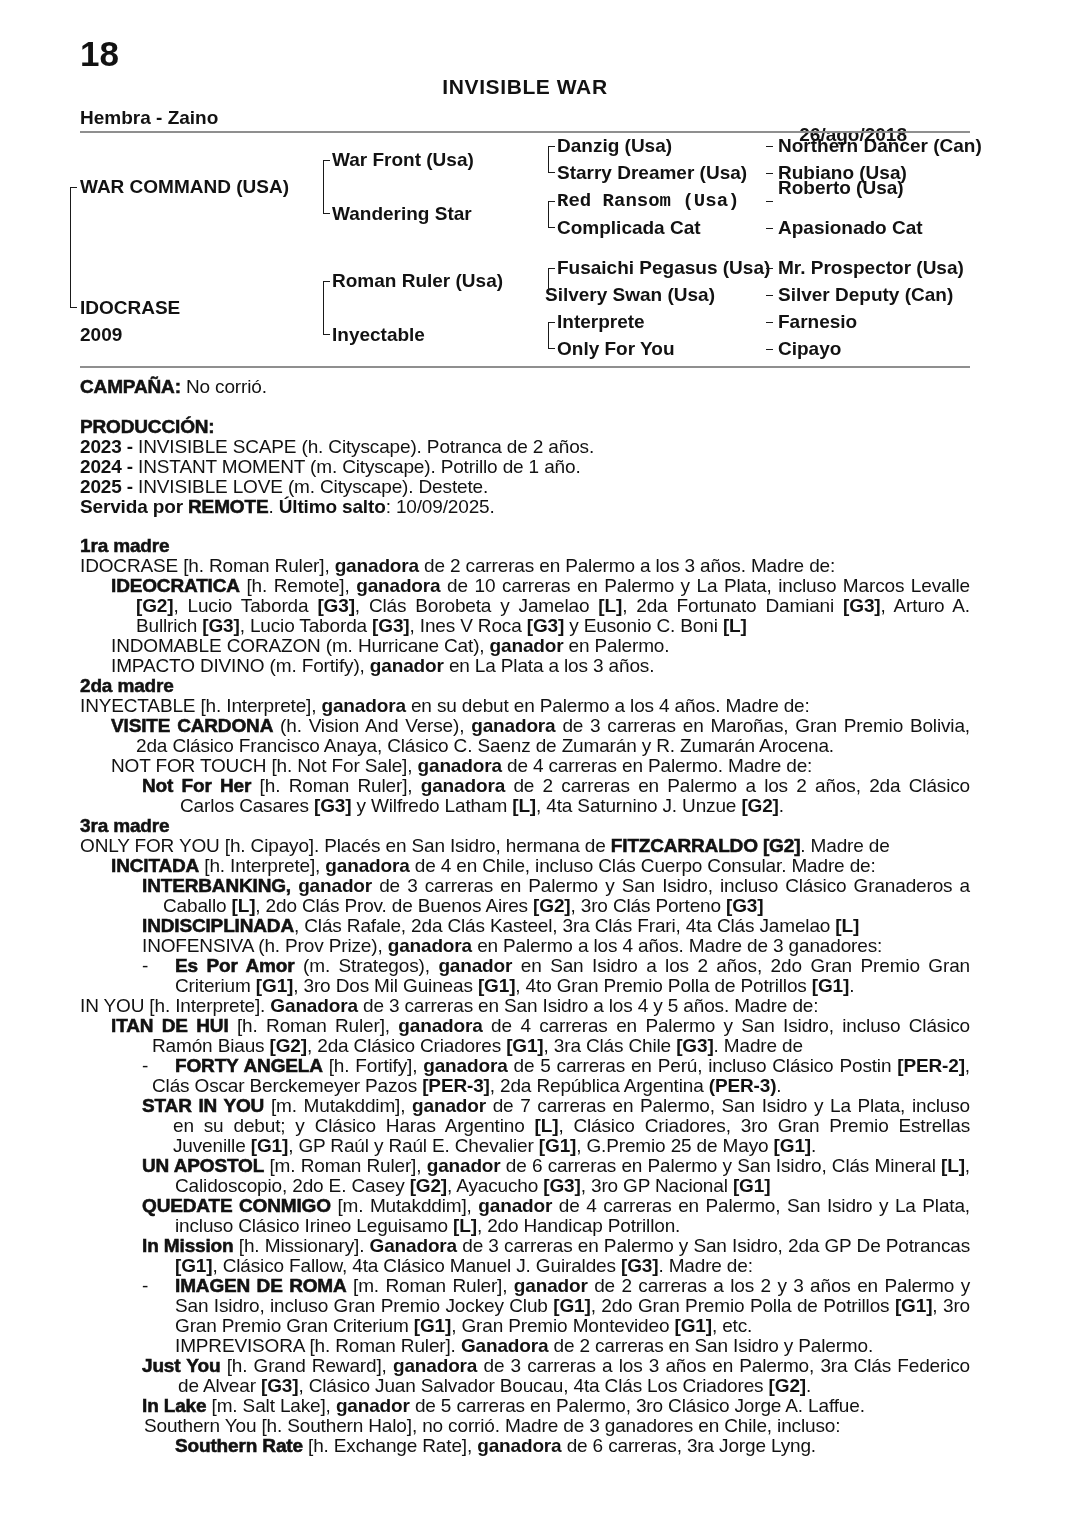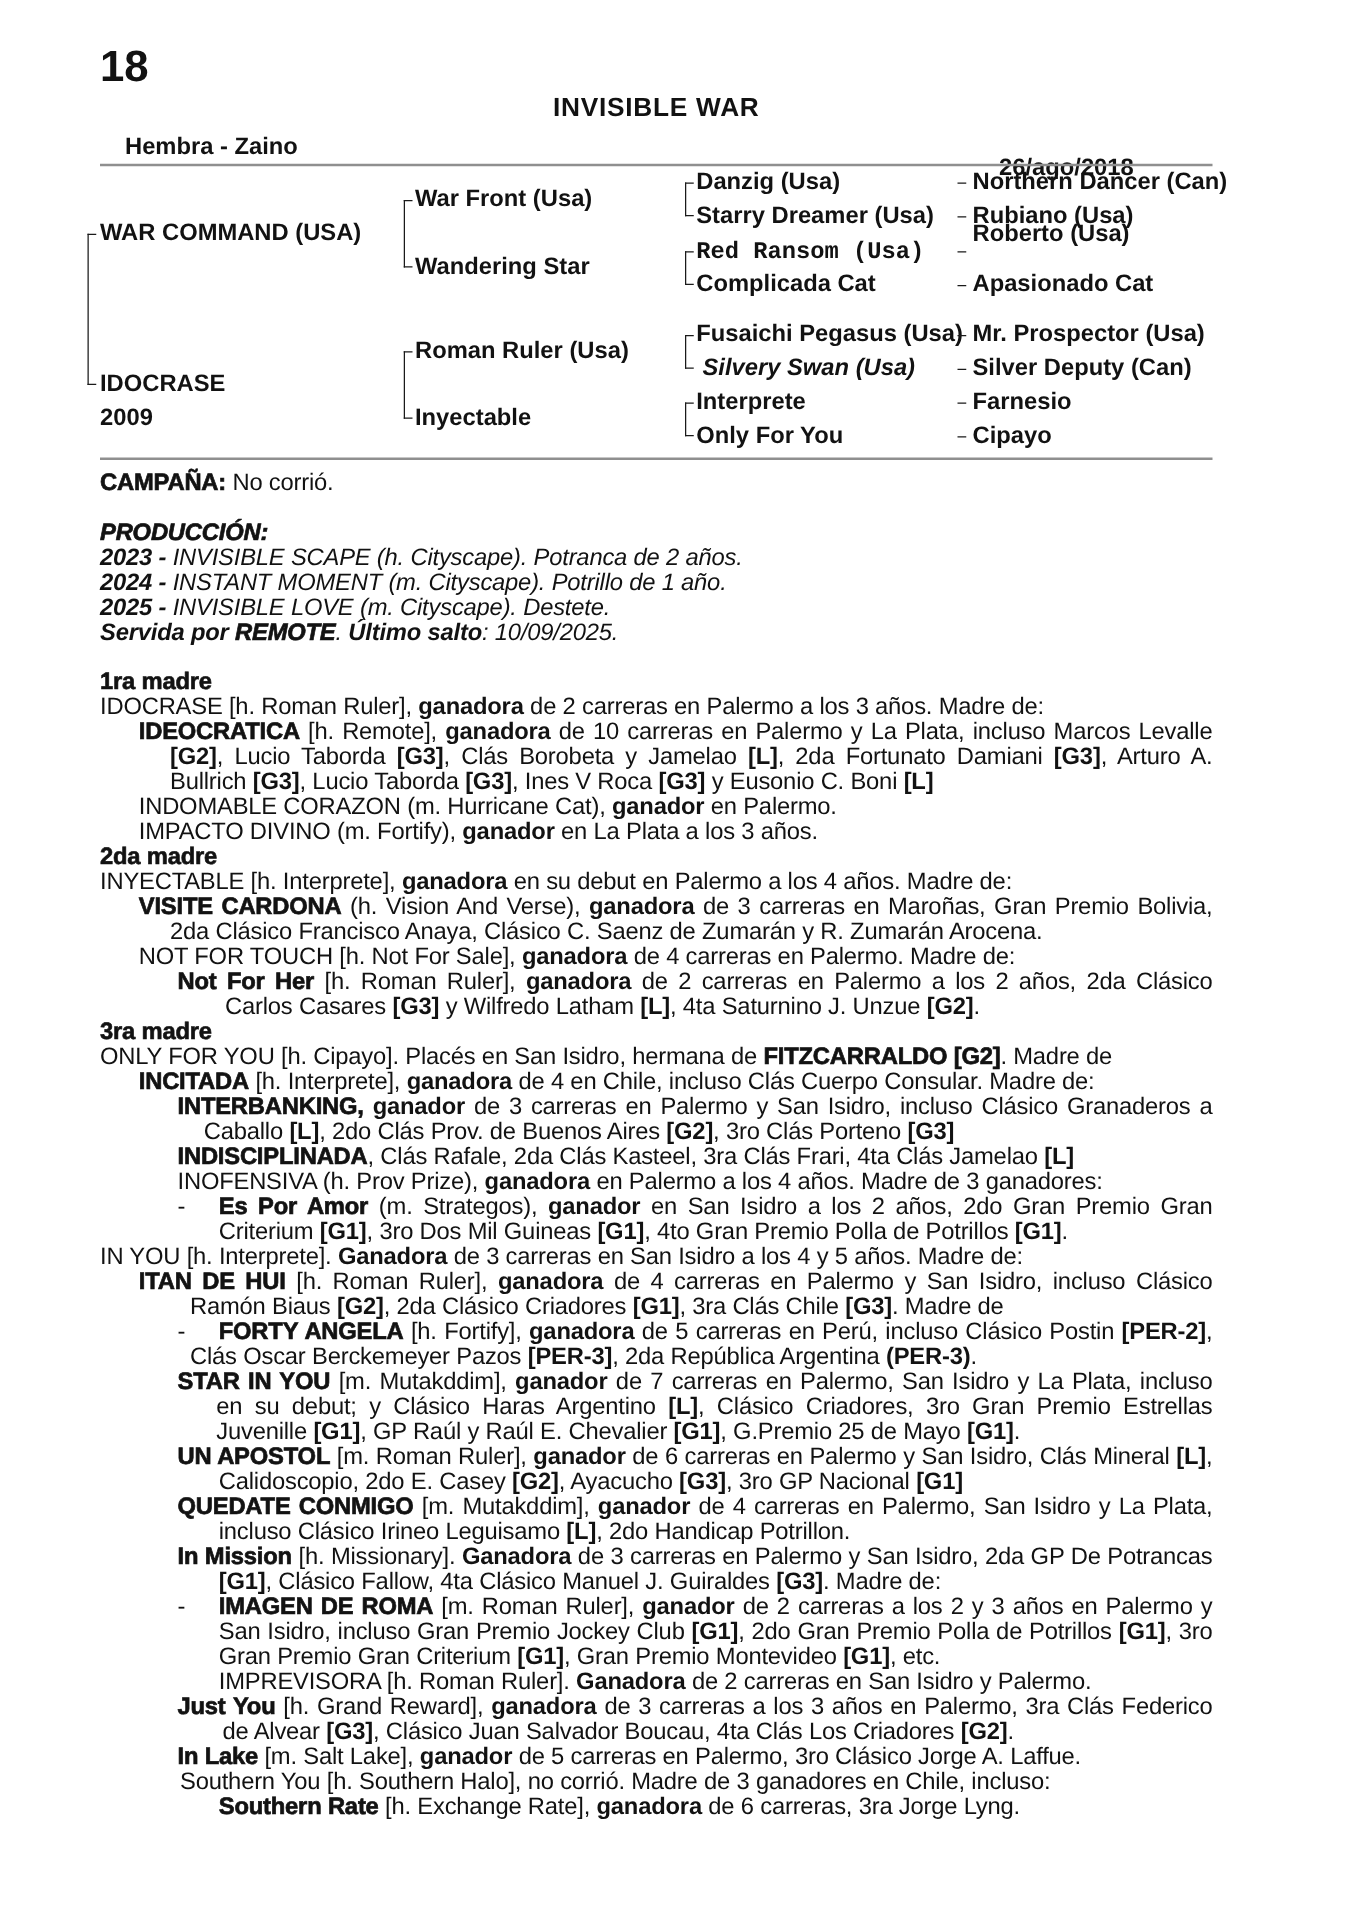--- a/index.html
+++ b/index.html
@@ -3,39 +3,39 @@
 <meta charset="utf-8">
 <style>
   html,body{margin:0;padding:0;background:#ffffff;}
   .page{
     position:relative;width:1004px;height:1525px;background:#fff;
     font-family:"Liberation Sans", sans-serif;color:#121212;overflow:hidden;
   }
   .abs{position:absolute;}
   .pagenum{left:80px;top:34px;font-size:35px;font-weight:bold;letter-spacing:0;}
   .title{left:80px;top:75px;width:890px;text-align:center;font-size:21px;font-weight:bold;letter-spacing:.6px;}
-  .sexcoat{left:80px;top:107px;font-size:19px;font-weight:bold;margin-left:20px;}
+  .sexcoat{left:80px;top:107px;font-size:19px;font-weight:bold;}
   .date{left:80px;top:108px;width:827px;text-align:right;font-size:19px;font-weight:bold;margin-top:16px;}
   .rule{left:80px;width:890px;height:2px;background:#8f8f8f;}
   .rule1{top:131px;} .rule2{top:366px;}
 
   
   .tname{position:absolute;font-size:19px;line-height:20px;font-weight:bold;white-space:nowrap;}
   .bracket{position:absolute;width:7px;box-sizing:border-box;
     border-left:1.6px solid #1a1a1a;border-top:1.6px solid #1a1a1a;border-bottom:1.6px solid #1a1a1a;}
   .tick{position:absolute;width:7px;height:0;border-top:1.6px solid #1a1a1a;}
 
   
   .campaign,.production,.madres{
     left:80px;width:890px;font-size:19px;line-height:20px;letter-spacing:-0.15px;
   }
   .campaign{top:377px;}
   .production{top:417px;}
   .madres{top:536px;}
-  .line{white-space:normal;font-style:italic;}
+  .line{white-space:normal;}
   .para{text-align:justify;position:relative;}
   .madre-h{font-weight:bold;-webkit-text-stroke:.5px;}
   .b{font-weight:bold;}
   .k{font-weight:bold;-webkit-text-stroke:.55px;}
   .dashmark{position:absolute;left:62px;top:0;text-indent:0;}
 </style>
 </head>
 <body>
 
 <div class="page">
@@ -51,21 +51,21 @@
       <div class="tname" style="left: 80px; top: 325px;">2009</div>
       <div class="tname" style="left: 332px; top: 150px;">War Front (Usa)</div>
       <div class="tname" style="left: 332px; top: 204px;">Wandering Star</div>
       <div class="tname" style="left: 332px; top: 271px;">Roman Ruler (Usa)</div>
       <div class="tname" style="left: 332px; top: 325px;">Inyectable</div>
       <div class="tname" style="left: 557px; top: 136px;">Danzig (Usa)</div>
       <div class="tname" style="left: 557px; top: 163px;">Starry Dreamer (Usa)</div>
       <div class="tname" style="left: 557px; top: 191px; font-family: Liberation Mono, monospace;">Red Ransom (Usa)</div>
       <div class="tname" style="left: 557px; top: 218px;">Complicada Cat</div>
       <div class="tname" style="left: 557px; top: 258px;">Fusaichi Pegasus (Usa)</div>
-      <div class="tname" style="left: 562px; top: 285px; font-style: italic;">Silvery Swan (Usa)</div>
+      <div class="tname" style="left: 545px; top: 285px;">Silvery Swan (Usa)</div>
       <div class="tname" style="left: 557px; top: 312px;">Interprete</div>
       <div class="tname" style="left: 557px; top: 339px;">Only For You</div>
       <div class="tname" style="left: 778px; top: 136px;">Northern Dancer (Can)</div>
       <div class="tname" style="left: 778px; top: 163px;">Rubiano (Usa)</div>
       <div class="tname" style="left: 778px; top: 178px; text-align: center;">Roberto (Usa)</div>
       <div class="tname" style="left: 778px; top: 218px;">Apasionado Cat</div>
       <div class="tname" style="left: 778px; top: 258px;">Mr. Prospector (Usa)</div>
       <div class="tname" style="left: 778px; top: 285px;">Silver Deputy (Can)</div>
       <div class="tname" style="left: 778px; top: 312px;">Farnesio</div>
       <div class="tname" style="left: 778px; top: 339px;">Cipayo</div>

